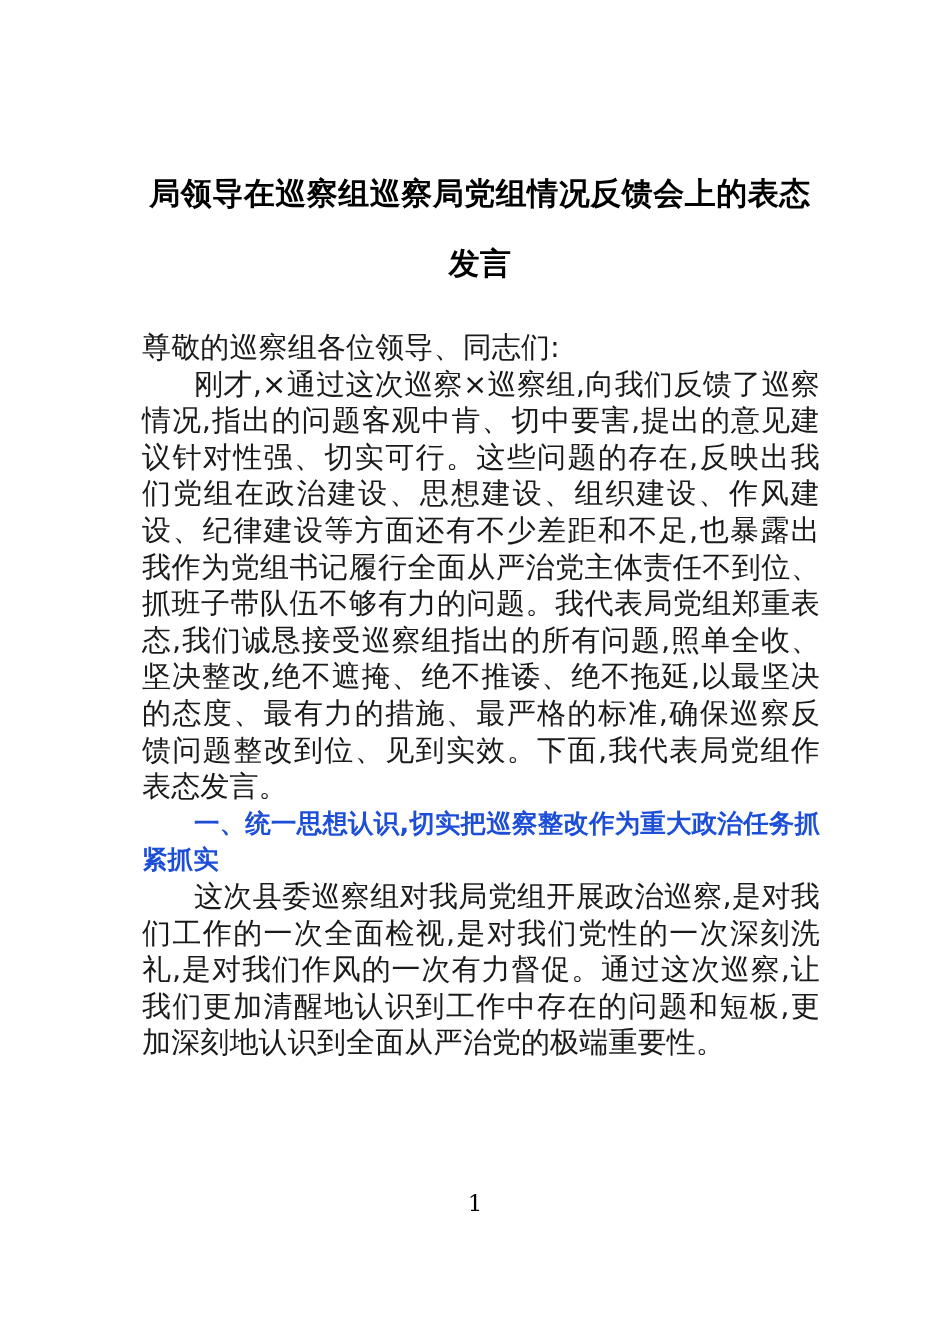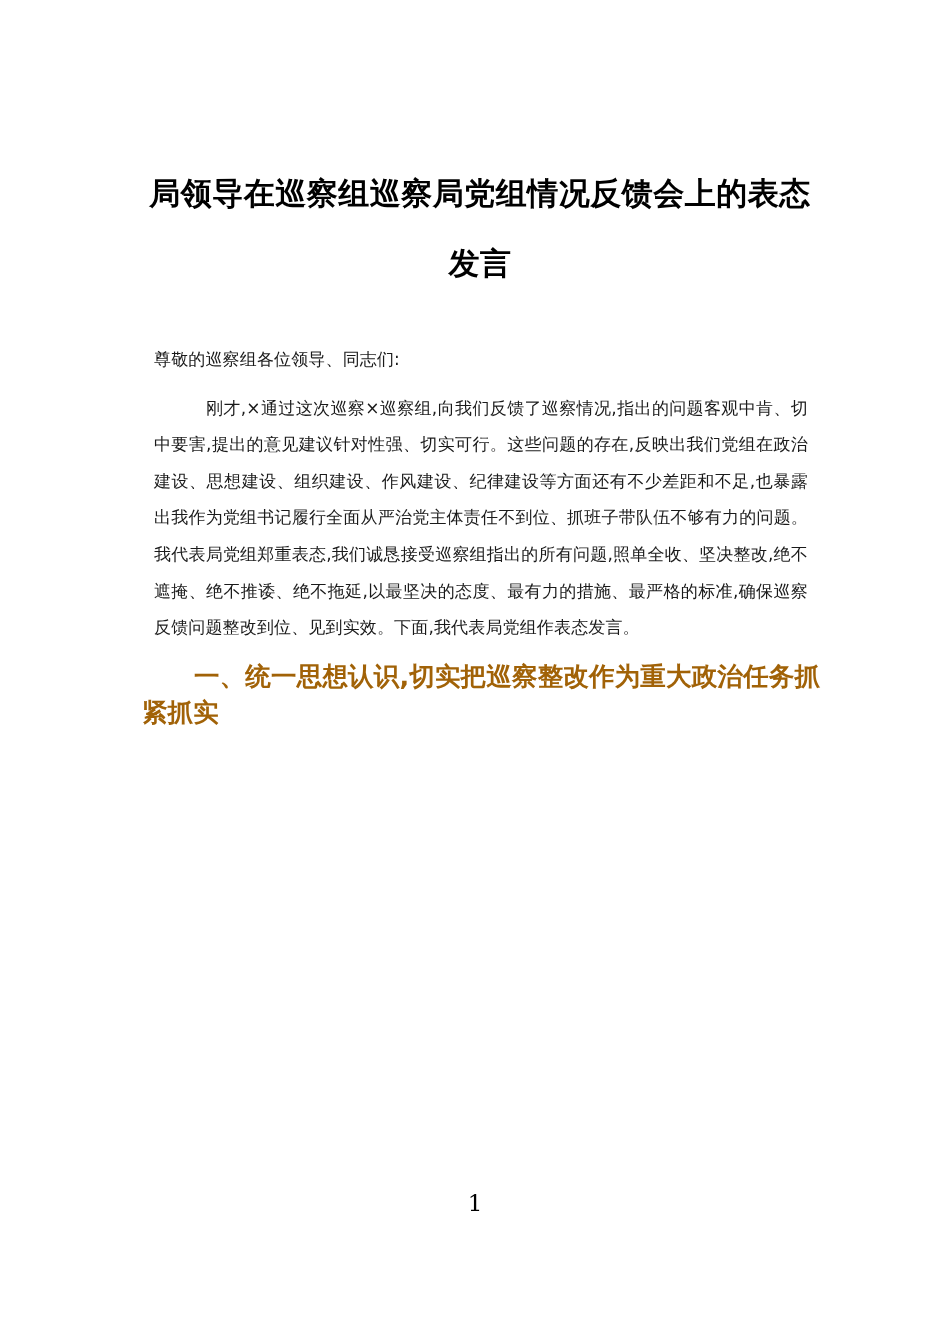--- a/index.html
+++ b/index.html
@@ -45,26 +45,26 @@
   
   .body-block {
     position: absolute;
     left: 142px;
     top: 329px;
     width: 678px;
   }
 
   .para {
     font-family: "DejaVu Sans", "Liberation Sans", sans-serif;
-    font-size: 17px;
+    font-size: 29px;
     line-height: 36.6px;
     text-align: justify;
     text-justify: inter-character;
     letter-spacing: 0.15px;
-    margin: 12px;
+    margin: 0;
     color: #1a1a1a;
     text-align-last: left;
   }
 
   .para.indent {
     text-indent: 52px;
   }
 
   .para.salutation {
     text-indent: 0;
@@ -73,21 +73,21 @@
   .heading {
     font-family: "DejaVu Sans", "Liberation Sans", sans-serif;
     font-weight: 700;
     font-size: 25.5px;
     line-height: 36.6px;
     text-indent: 52px;
     text-align: justify;
     text-align-last: left;
     letter-spacing: 0.1px;
     margin: 0;
-    color: #a16207;
+    color: #1d4ed8;
   }
 
   
   .page-number {
     position: absolute;
     left: 0;
     top: 1190px;
     width: 950px;
     text-align: center;
     font-family: "DejaVu Serif", "Liberation Serif", serif;
@@ -103,19 +103,20 @@
   <div class="doc-title">局领导在巡察组巡察局党组情况反馈会上的表态发言</div>
 
   <div class="body-block">
 
     <p class="para salutation">尊敬的巡察组各位领导、同志们:</p>
 
     <p class="para indent">刚才,×通过这次巡察×巡察组,向我们反馈了巡察情况,指出的问题客观中肯、切中要害,提出的意见建议针对性强、切实可行。这些问题的存在,反映出我们党组在政治建设、思想建设、组织建设、作风建设、纪律建设等方面还有不少差距和不足,也暴露出我作为党组书记履行全面从严治党主体责任不到位、抓班子带队伍不够有力的问题。我代表局党组郑重表态,我们诚恳接受巡察组指出的所有问题,照单全收、坚决整改,绝不遮掩、绝不推诿、绝不拖延,以最坚决的态度、最有力的措施、最严格的标准,确保巡察反馈问题整改到位、见到实效。下面,我代表局党组作表态发言。</p>
 
     <p class="heading">一、统一思想认识,切实把巡察整改作为重大政治任务抓紧抓实</p>
 
+    <p class="para indent">这次县委巡察组对我局党组开展政治巡察,是对我们工作的一次全面检视,是对我们党性的一次深刻洗礼,是对我们作风的一次有力督促。通过这次巡察,让我们更加清醒地认识到工作中存在的问题和短板,更加深刻地认识到全面从严治党的极端重要性。</p>
 
 
   </div>
 
   <div class="page-number">1</div>
 
 </div>
 
 </body></html>

